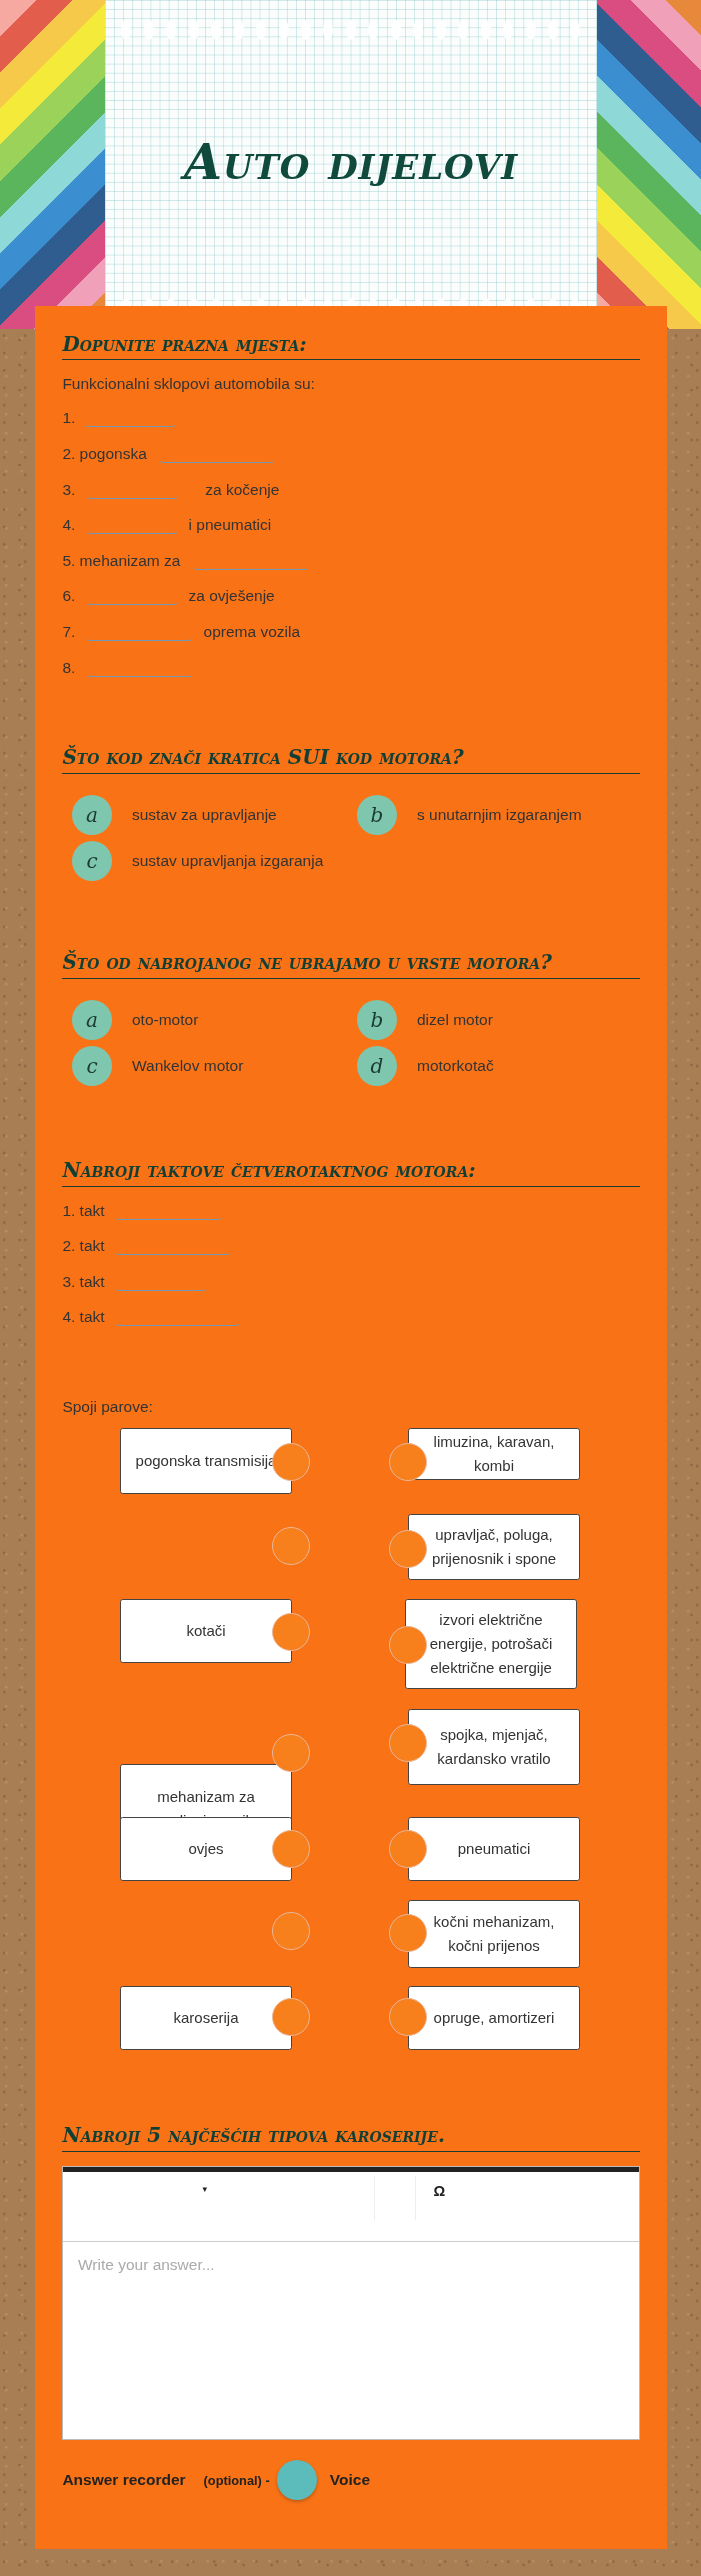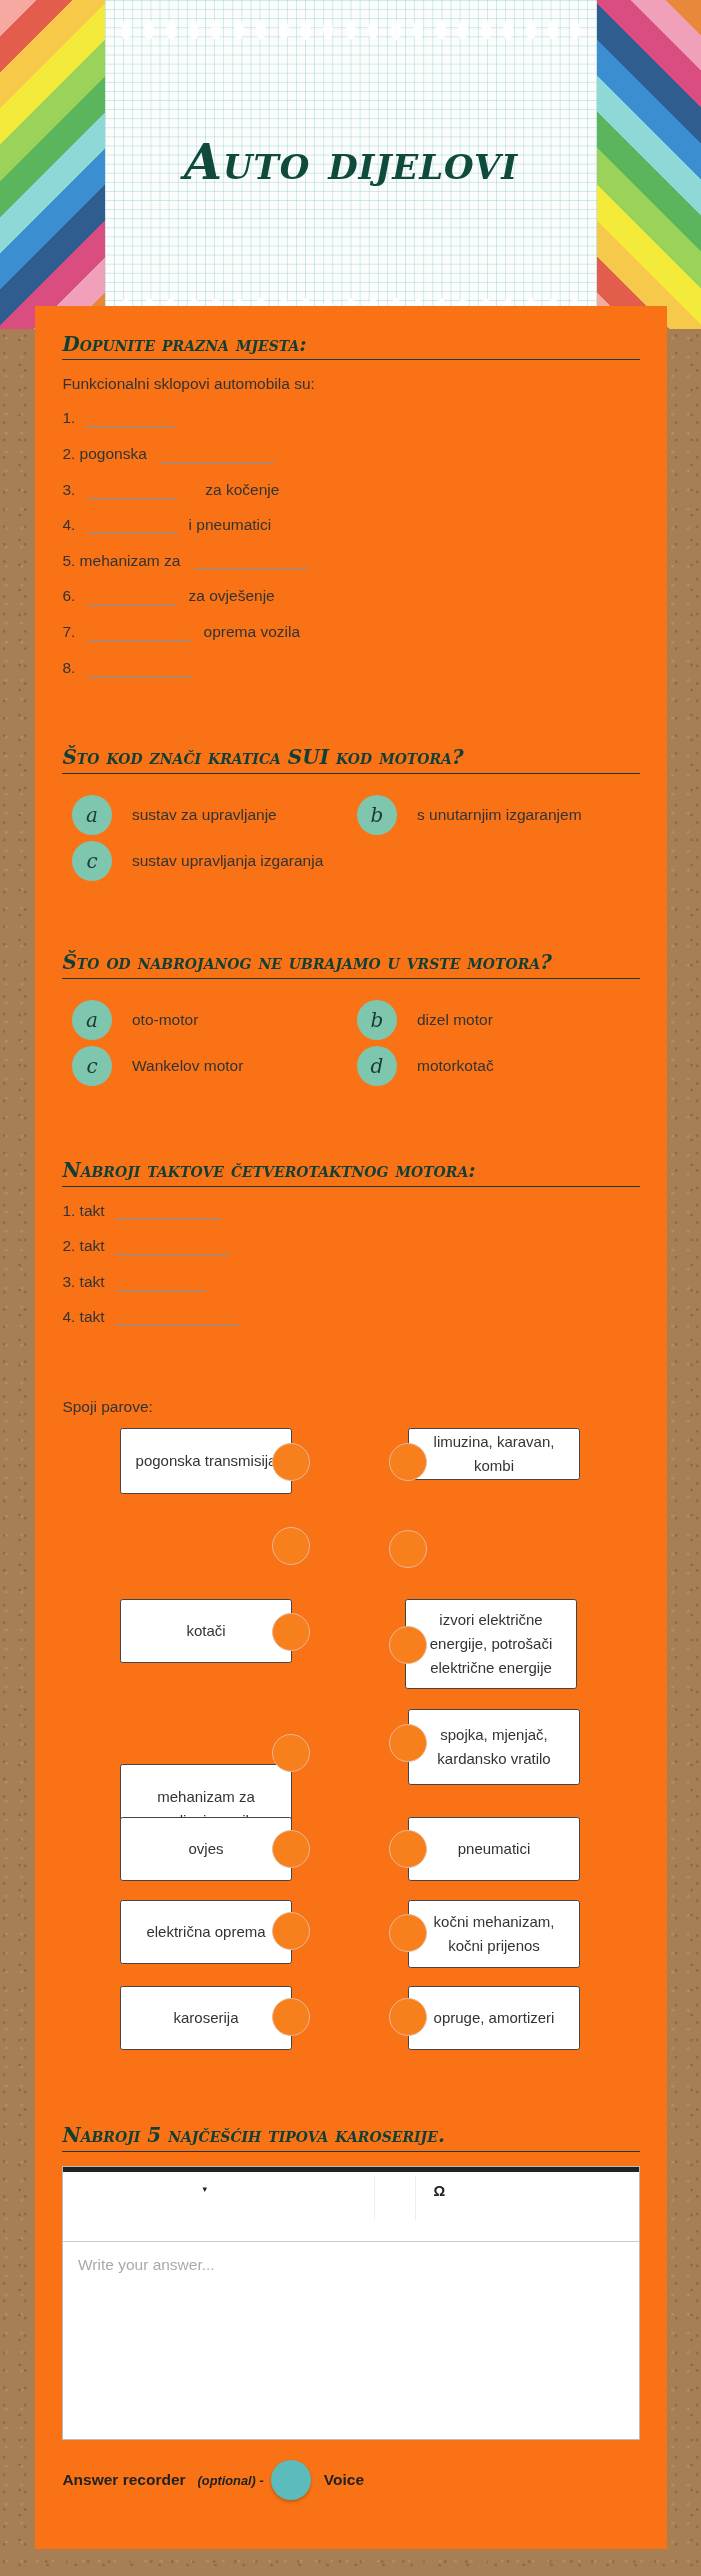--- a/index.html
+++ b/index.html
@@ -81,21 +81,21 @@
   .editor .tools { height:69px; border-bottom:1.8px solid #ccc; position:relative; }
   .editor .caret { position:absolute; left:139px; top:12.8px; font-size:9.1px; color:#222; }
   .editor .sep { position:absolute; top:4.6px; height:44px; width:0.9px; background:#eee; }
   .editor .omega { position:absolute; left:370px; top:11px; font-size:14.6px; font-weight:bold; color:#222; }
   .editor textarea {
     border:none; outline:none; resize:none; width:100%; height:192px; box-sizing:border-box;
     padding:14.6px 14.6px; font-family:"Liberation Sans", sans-serif; font-size:15.5px; color:#333; background:transparent;
   }
   .editor textarea::placeholder { color:#aaa; }
   .recorder { position:absolute; left:27.4px; top:2154px; display:flex; align-items:center; font-weight:bold; font-size:15.5px; color:#222; }
-  .recorder .small { font-size:12.8px; margin-left:12px;font-style:italic; }
+  .recorder .small { font-size:12.8px; margin-left:18px; }
   .rec-btn { width:40px; height:40px; border-radius:50%; background:#5bbcbb; margin:0 12.8px 0 7.3px; box-shadow:0 1.8px 3.7px rgba(0,0,0,.25); }
 </style>
 </head>
 <body>
 
 <div class="header">
   <div class="chevron" style="left:0"></div>
   <div class="paper">
     <div class="holes" style="top:20px">
       <span></span>
@@ -237,27 +237,27 @@
   </div>
   <div class="txt" style="left:27.4px;top:1002px">
     <span>4. takt</span>
     <span class="blank" style="width:123px;margin-left:7.3px"></span>
   </div>
 
   <div class="txt" style="left:27.4px;top:1092px">Spoji parove:</div>
 
   <div class="mbox" style="left:85px;top:1122px;height:66px">pogonska transmisija</div>
   <div class="mbox" style="left:373px;top:1122px;height:52px">limuzina, karavan, kombi</div>
+  <div class="mbox" style="left:373px;top:1208px;height:66px">upravljač, poluga, prijenosnik i spone</div>
   <div class="mbox" style="left:85px;top:1293px;height:64px">kotači</div>
   <div class="mbox" style="left:370px;top:1293px;height:90px">izvori električne energije, potrošači električne energije</div>
   <div class="mbox" style="left:85px;top:1458px;height:90px">mehanizam za upravljanje vozilom</div>
   <div class="mbox" style="left:373px;top:1403px;height:76px">spojka, mjenjač, kardansko vratilo</div>
   <div class="mbox" style="left:85px;top:1511px;height:64px">ovjes</div>
   <div class="mbox" style="left:373px;top:1511px;height:64px">pneumatici</div>
-  <div class="mbox" style="left:85px;top:1594px;height:64px">električna oprema</div>
   <div class="mbox" style="left:373px;top:1594px;height:68px">kočni mehanizam, kočni prijenos</div>
   <div class="mbox" style="left:85px;top:1680px;height:64px">karoserija</div>
   <div class="mbox" style="left:373px;top:1680px;height:64px">opruge, amortizeri</div>
 
   <div class="dot" style="left:237px;top:1137px"></div>
   <div class="dot" style="left:354px;top:1137px"></div>
   <div class="dot" style="left:237px;top:1221px"></div>
   <div class="dot" style="left:354px;top:1224px"></div>
   <div class="dot" style="left:237px;top:1307px"></div>
   <div class="dot" style="left:354px;top:1320px"></div>

